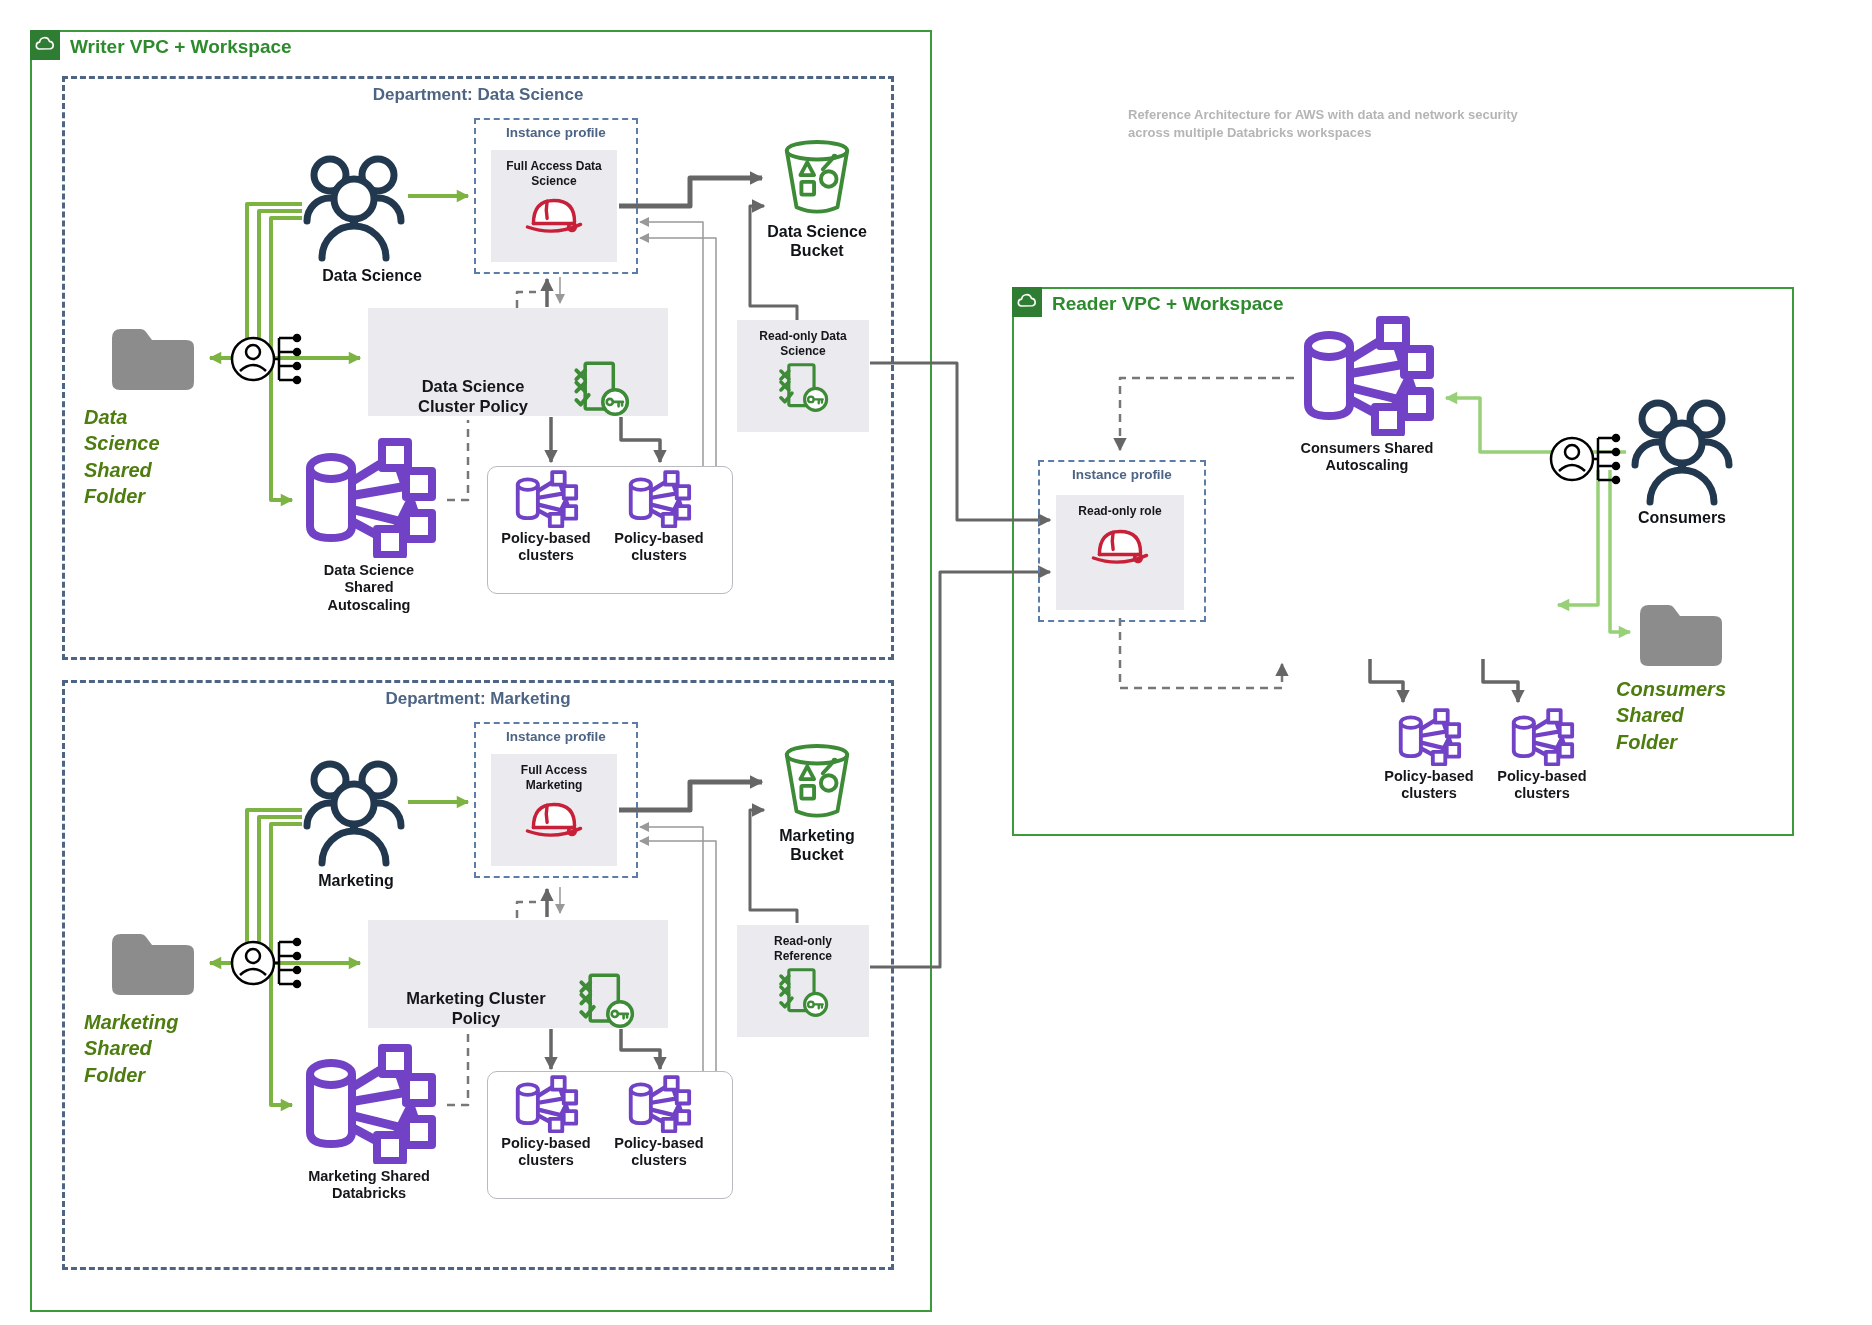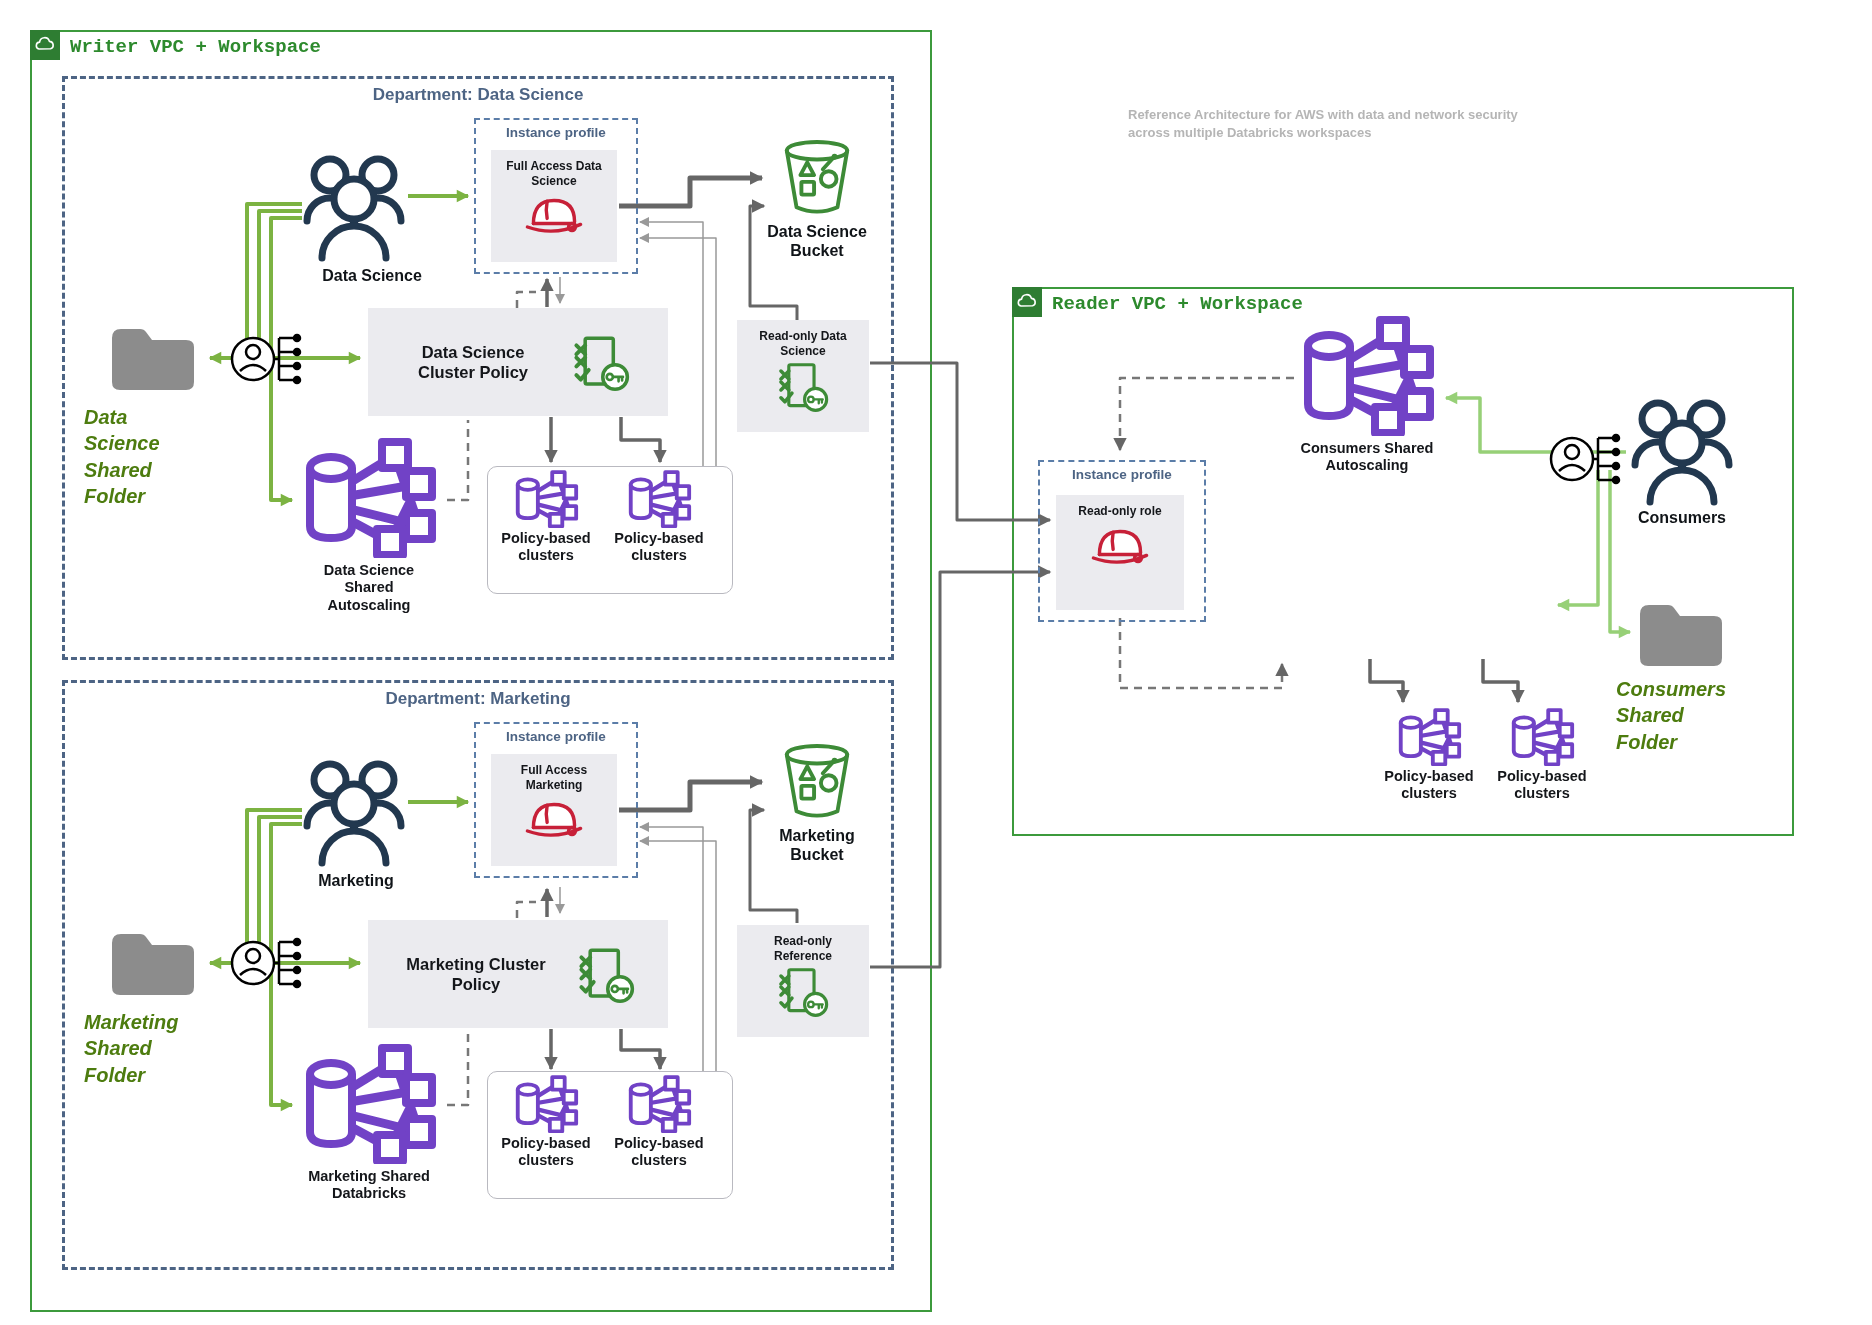--- a/index.html
+++ b/index.html
@@ -1,26 +1,26 @@
 <!DOCTYPE html>
 <html><head>
 <meta charset="utf-8">
 <style>
   html,body{margin:0;padding:0;background:#fff;}
   #canvas{position:relative;width:1872px;height:1325px;background:#fff;
           font-family:"Liberation Sans","DejaVu Sans",sans-serif;overflow:hidden;}
-  .vpc{position:absolute;border:2px solid #3c9a3c;z-index:0;font-family:Liberation Mono, monospace;}
+  .vpc{position:absolute;border:2px solid #3c9a3c;z-index:0;}
   .vpc-badge{position:absolute;left:-2px;top:-2px;z-index:3;}
   .vpc-label{position:absolute;left:38px;top:4px;font-weight:bold;font-size:19px;color:#2d8a2d;white-space:nowrap;}
   .dept{position:absolute;border:3px dashed #4d6484;z-index:0;}
   .dept-label{position:absolute;left:0;right:0;top:6px;text-align:center;font-weight:bold;font-size:17px;color:#4d6484;}
   .ip{position:absolute;border:2px dashed #5b7da8;z-index:2;background:transparent;}
   .ip-label{position:absolute;left:0;right:0;top:5px;text-align:center;font-weight:bold;font-size:13.5px;color:#4d6484;}
   .node{position:absolute;background:#ebebef;display:flex;flex-direction:column;align-items:center;z-index:2;}
-  .node.row{flex-direction:row;justify-content:center;}
+  .node.row{flex-direction:row;justify-content:center;align-items:flex-end;}
   .node-title{font-weight:bold;font-size:12px;color:#14161a;text-align:center;line-height:1.22;padding-top:9px;}
   .node.row .node-title{padding-top:0;font-size:16.5px;}
   .ic{display:block;z-index:2;}
   .icon-abs{position:absolute;z-index:2;}
   .lbl{position:absolute;font-weight:bold;z-index:2;}
   .lbl.dark{font-size:16px;color:#101418;text-align:center;line-height:1.2;}
   .lbl.small{font-size:14.5px;color:#14161a;text-align:center;line-height:1.2;}
   .lbl.gray{font-size:20px;color:#4d7c0f;line-height:1.32;font-style:italic;}
   .container-box{position:absolute;border:1.5px solid #b9b9c0;border-radius:10px;z-index:1;}
   .title-block{position:absolute;z-index:2;font-weight:bold;font-size:13px;color:#b5b5b5;text-align:left;line-height:1.35;}

